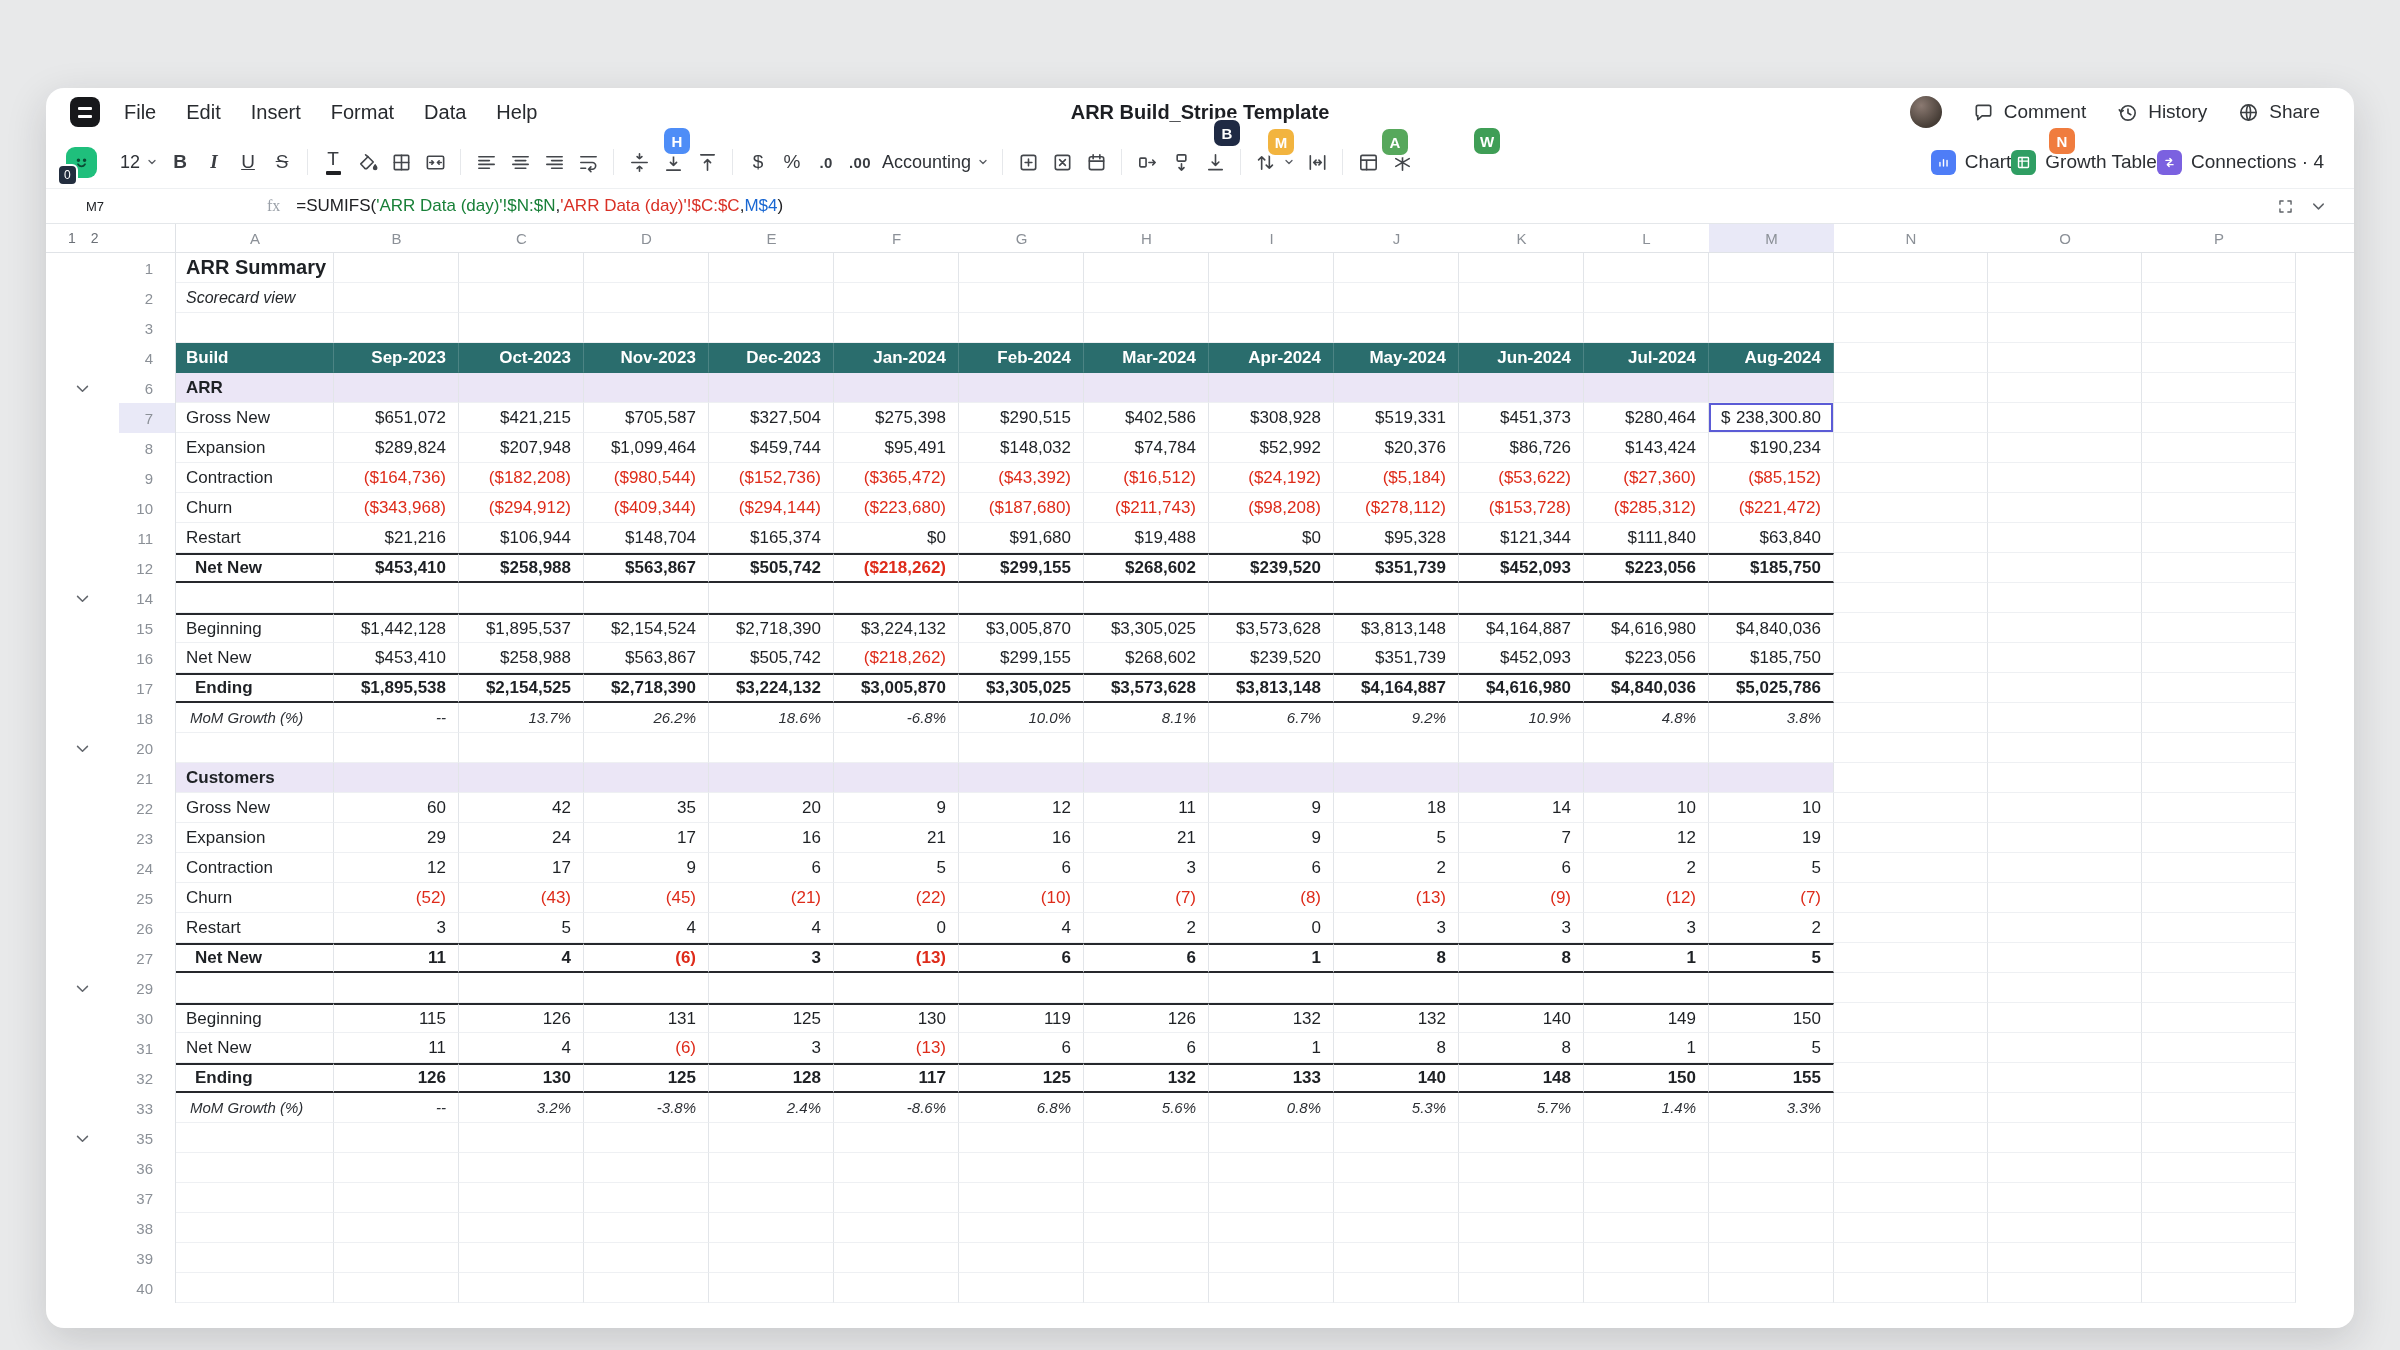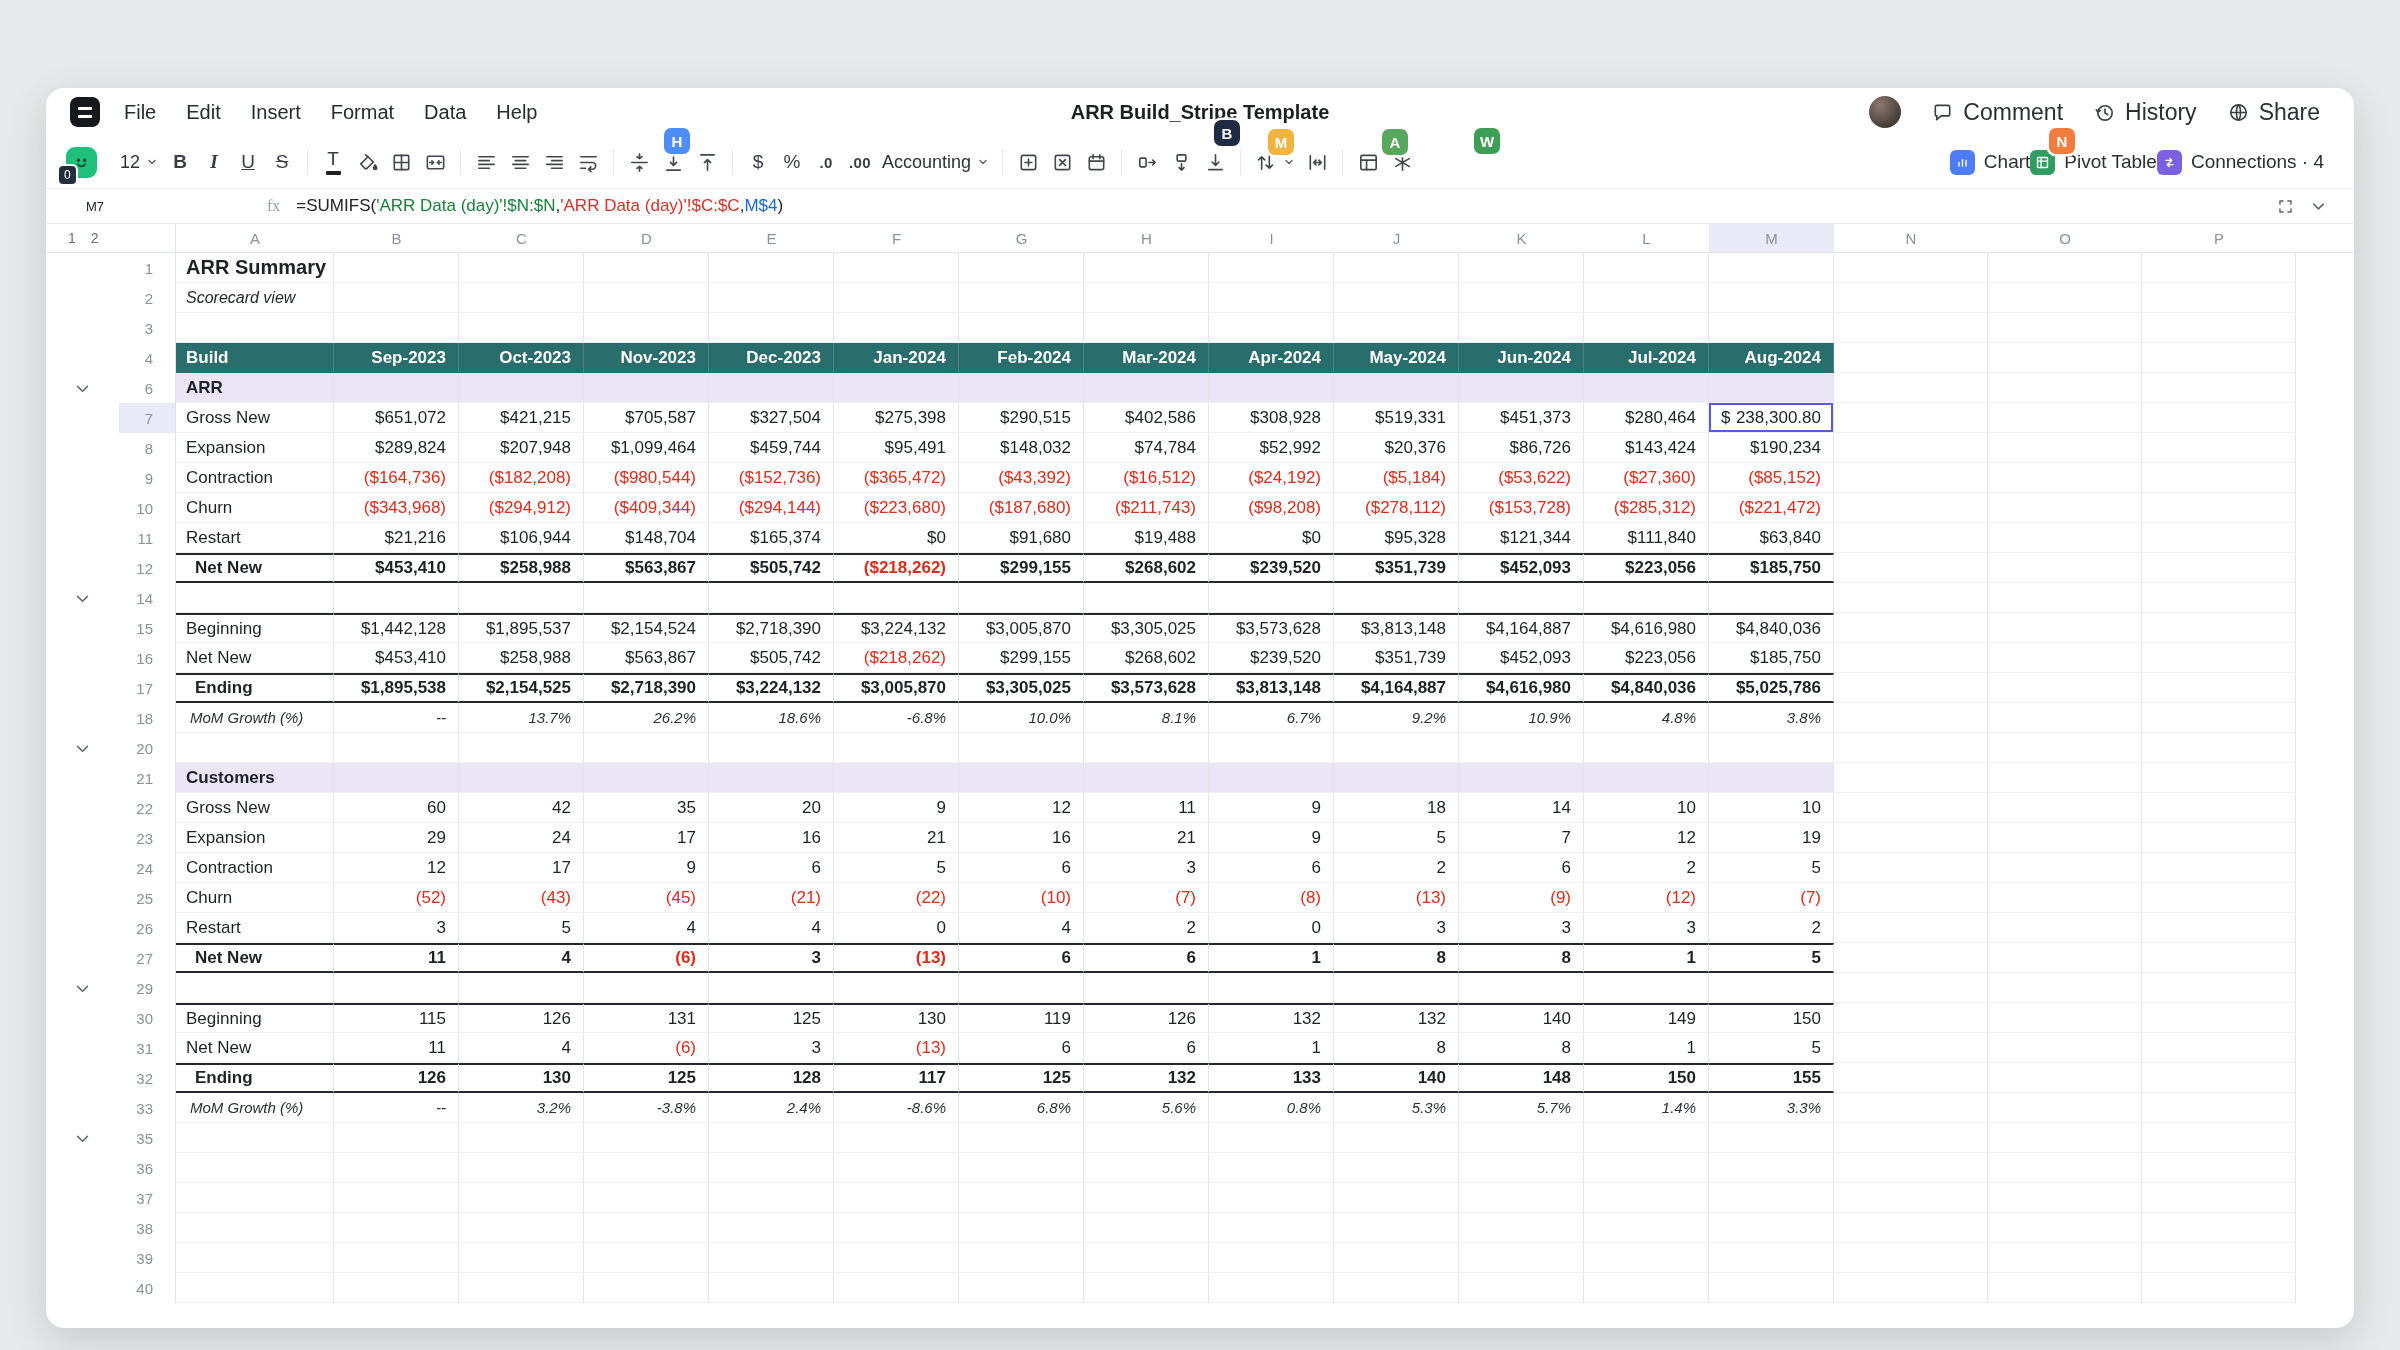--- a/index.html
+++ b/index.html
@@ -9,21 +9,21 @@
 
   
   .menubar{height:48px;display:flex;align-items:center;padding:0 34px 0 24px;position:relative;}
   .logo{width:30px;height:30px;border-radius:8px;background:#17181b;display:flex;flex-direction:column;align-items:center;justify-content:center;gap:5px;margin-right:24px;cursor:pointer;flex:0 0 auto;}
   .logo span{display:block;width:14px;height:3px;background:#fff;border-radius:1px;}
   .menus{display:flex;gap:30px;}
   .menu-item{font-size:20px;color:#272a2e;cursor:pointer;white-space:nowrap;}
   .doc-title{position:absolute;left:50%;top:50%;transform:translate(-50%,-50%);font-size:20px;font-weight:700;color:#1d1f23;white-space:nowrap;}
   .mb-right{margin-left:auto;display:flex;align-items:center;gap:30px;}
   .avatar{width:32px;height:32px;border-radius:50%;background:radial-gradient(circle at 35% 30%,#8b7a72,#453c35 72%);cursor:pointer;flex:0 0 auto;}
-  .mb-btn{display:flex;align-items:center;gap:9px;font-size:23px;color:#2c2f33;cursor:pointer;white-space:nowrap;}
+  .mb-btn{display:flex;align-items:center;gap:9px;font-size:19px;color:#2c2f33;cursor:pointer;white-space:nowrap;}
   .ic{width:23px;height:23px;fill:none;stroke:#3c4043;stroke-width:1.7;stroke-linecap:round;stroke-linejoin:round;flex:0 0 auto;}
 
   
   .toolbar{height:52px;display:flex;align-items:center;padding:0 30px 0 20px;position:relative;}
   .self-avatar{width:31px;height:31px;border-radius:9px;background:#1fbf7c;position:relative;margin-right:18px;display:flex;align-items:center;justify-content:center;cursor:pointer;flex:0 0 auto;}
   .self-avatar svg{width:21px;height:21px;fill:none;stroke:#0b4a33;stroke-width:2;stroke-linecap:round;}
   .pbadge{position:absolute;left:-9px;bottom:-8px;background:#232e3f;color:#fff;font-size:12px;line-height:1;padding:3px 5px;border-radius:6px;border:2px solid #fff;}
   .tb{min-width:34px;height:34px;border-radius:7px;display:flex;align-items:center;justify-content:center;font-size:19px;color:#3a3d42;cursor:pointer;padding:0 5px;box-sizing:border-box;gap:6px;flex:0 0 auto;}
   .tb svg{width:23px;height:23px;fill:none;stroke:#43464b;stroke-width:1.7;stroke-linecap:round;stroke-linejoin:round;}
   svg.chev{width:12px;height:12px;stroke-width:2.6;stroke:#595d63;fill:none;}
@@ -292,21 +292,21 @@
           </span>
         <span>Chart</span>
       </div>
       <div class="rt-btn">
         <span class="mini green">
             <svg viewBox="0 0 24 24">
               <rect x="5" y="5" width="14" height="14" rx="1"></rect>
               <path d="M5 10h14M10 5v14"></path>
             </svg>
           </span>
-        <span>Pivot Table</span>
+        <span>Growth Table</span>
       </div>
       <div class="rt-btn">
         <span class="mini purple">
             <svg viewBox="0 0 24 24">
               <path d="M7 9h8m-2.5-2.5L15 9l-2.5 2.5M17 15H9m2.5 2.5L9 15l2.5-2.5"></path>
             </svg>
           </span>
         <span>Connections · 4</span>
       </div>
     </div>

